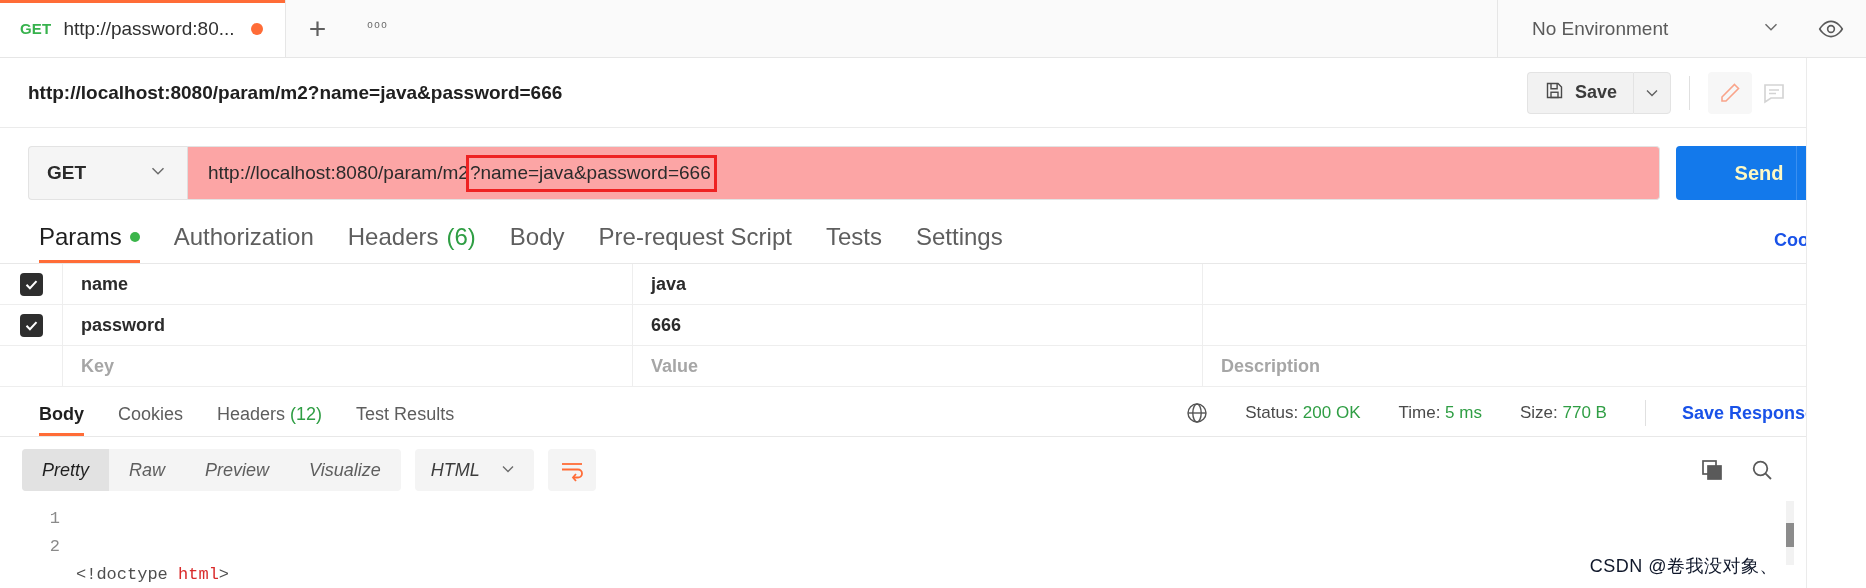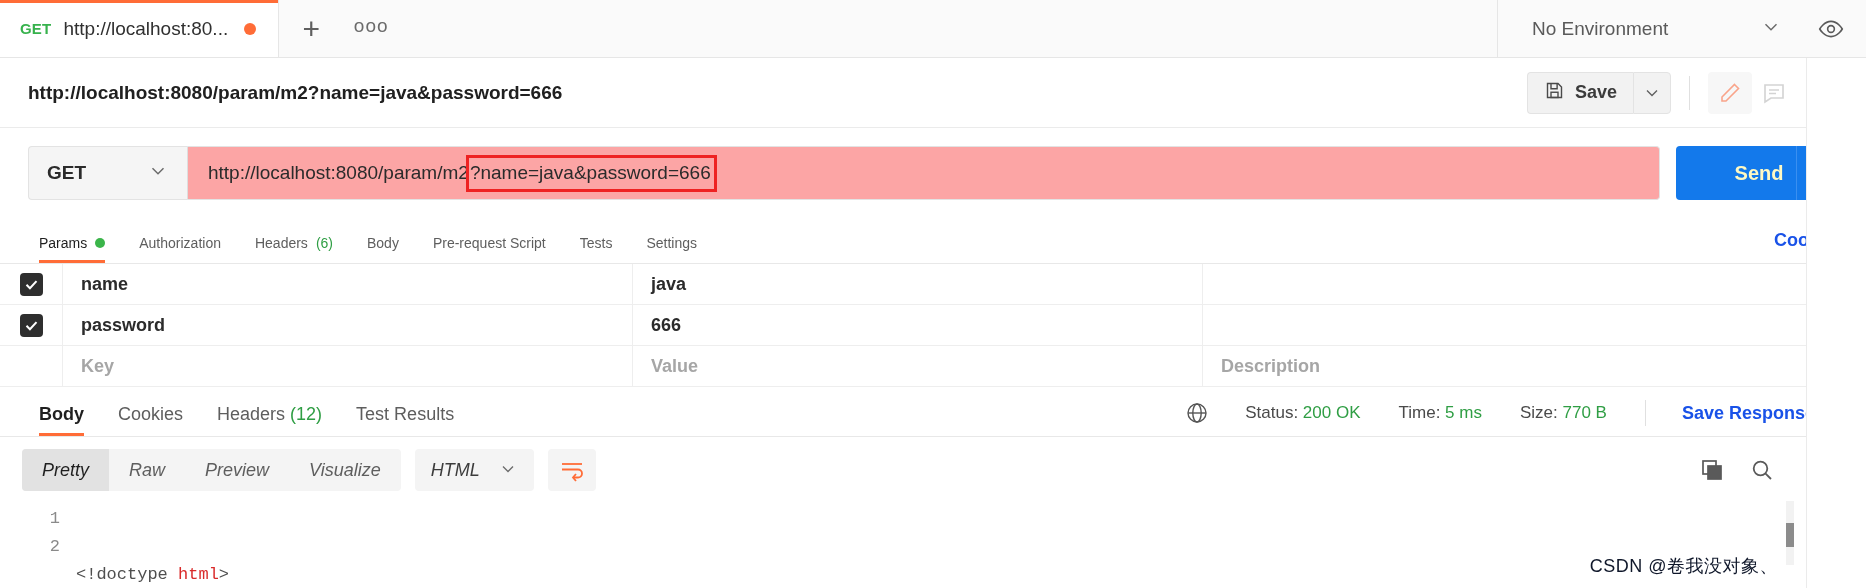--- a/index.html
+++ b/index.html
@@ -32,22 +32,23 @@
   .tab-method { font-size: 15px; font-weight: 700; color: #37b24d; letter-spacing:.2px; }
   .tab-title { font-size: 19px; color: #303030; }
   .tab-dot { width: 12px; height: 12px; border-radius: 50%; background:#ff6c37; margin-left: 4px; }
 
   .tab-plus {
     display:flex; align-items:center; justify-content:center;
     width: 64px; color:#5f5f5f; font-size: 30px; font-weight: 300;
   }
   .tab-dots {
     display:flex; align-items:center; justify-content:center;
-    width: 56px; color:#6b6b6b; font-size: 19px; letter-spacing:1px;
+    width: 56px; color:#6b6b6b; font-size: 10px; letter-spacing:1px;
     padding-bottom: 6px;
+    font-family: Liberation Mono, monospace;
   }
   .tabbar-filler { flex: 1 1 auto; border-right: 1px solid #e6e6e6; background:#fafafa; }
 
   .env-area { display:flex; align-items:center; gap:0; padding: 0 22px 0 34px; background:#fafafa; }
   .env-select {
     display:flex; align-items:center; justify-content:space-between;
     width: 250px; font-size: 19px; color:#5a5a5a;
   }
   .env-caret { color:#6b6b6b; font-size: 16px; }
   .eye-icon { margin-left: 36px; display:flex; align-items:center; color:#5a5a5a; }
@@ -118,21 +119,21 @@
 
   
   .reqtabs {
     display:flex; align-items:flex-end; justify-content:space-between;
     padding: 0 22px 0 22px; height: 48px;
     border-bottom:1px solid #e8e8e8;
   }
   .reqtabs-left { display:flex; align-items:flex-end; gap: 0; }
   .rtab {
     position:relative; display:flex; align-items:center; gap:8px;
-    padding: 0 17px 12px 17px; font-size:14px; color:#5e5e5e;
+    padding: 0 17px 12px 17px; font-size:24px; color:#5e5e5e;
   }
   .rtab.active { color:#1f1f1f; }
   .rtab.active::after {
     content:""; position:absolute; left:17px; right:17px; bottom:0; height:3px;
     background:#ff6c37;
   }
   .rtab .green-dot { width:10px; height:10px; border-radius:50%; background:#3bb54a; }
   .rtab .count { color:#2f9e44; }
   .cookies-link { font-size:18px; font-weight:700; color:#1952e8; padding-bottom:12px; }
 
@@ -247,21 +248,21 @@
   }
 </style>
 </head>
 <body>
 
 <div class="app">
 
   <div class="tabbar">
     <div class="tab-active">
       <span class="tab-method">GET</span>
-      <span class="tab-title">http://localhost:80...</span>
+      <span class="tab-title">http://password:80...</span>
       <span class="tab-dot"></span>
     </div>
     <div class="tab-plus">+</div>
     <div class="tab-dots">ooo</div>
     <div class="tabbar-filler"></div>
     <div class="env-area">
       <div class="env-select">
         <span>No Environment</span>
         <span class="env-caret">
           <svg width="22" height="22" viewBox="0 0 24 24" fill="none" stroke="#6b6b6b" stroke-width="1.6">

